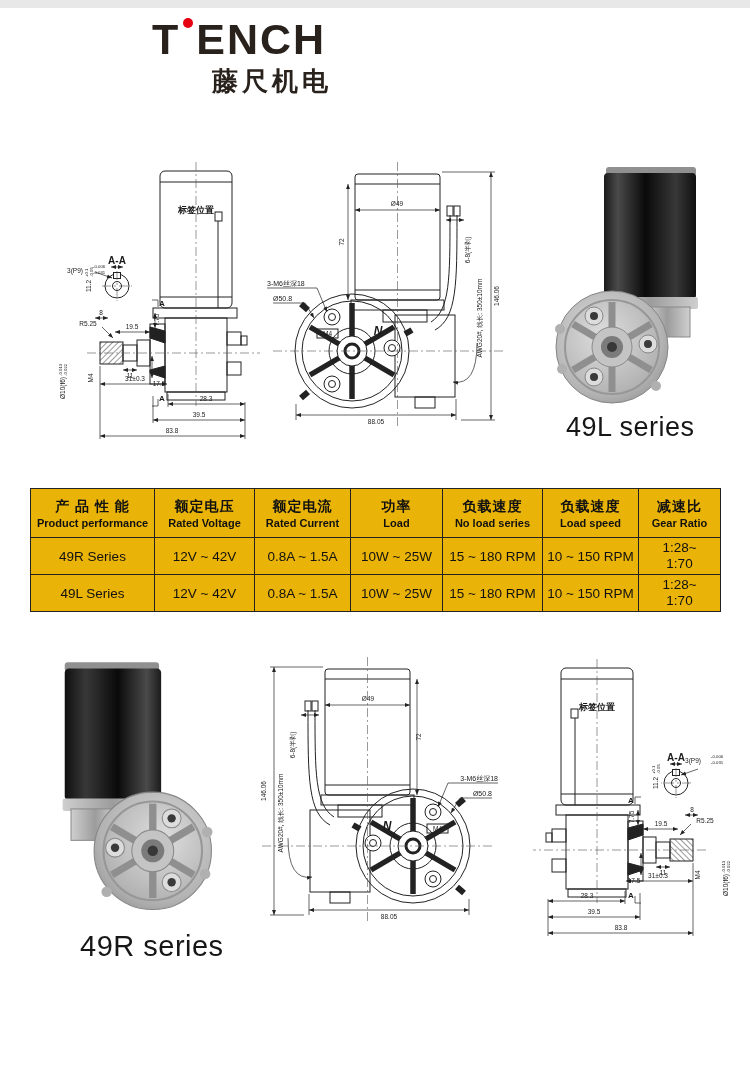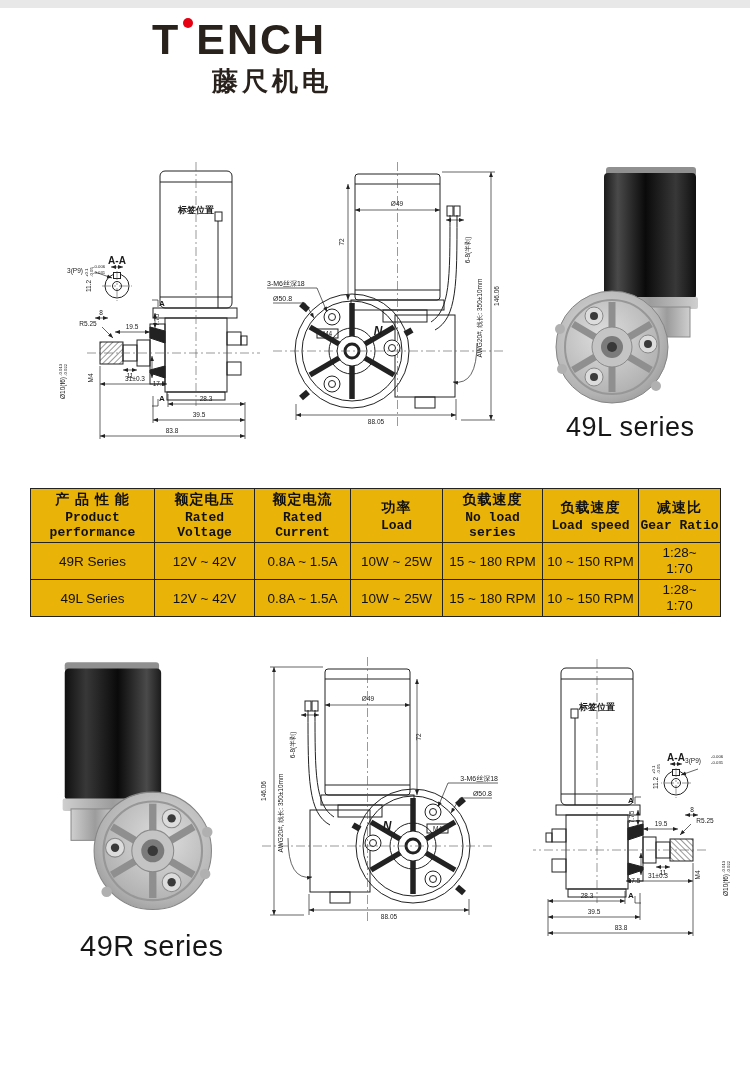--- a/index.html
+++ b/index.html
@@ -13,21 +13,21 @@
   .brand-sub{font-size:26px;font-weight:bold;letter-spacing:4px;color:#29211c;margin:3px 0 0 60px;}
   
   .series-label{font-size:27px;color:#161616;letter-spacing:0.5px;}
   
   table.spec{border-collapse:collapse;table-layout:fixed;width:690px;background:#eab308;}
   table.spec th,table.spec td{border:1.6px solid #222;text-align:center;vertical-align:middle;
        font-size:13.5px;color:#111;padding:2px 1px;}
   table.spec th{font-weight:bold;height:44px;}
   table.spec td{height:32px;}
   th .zh{font-size:14px;letter-spacing:1px;}
-  th .en{font-size:13px;margin-top:1px;font-family:Liberation Mono, monospace;}
+  th .en{font-size:11px;margin-top:1px;}
   td .r2{line-height:1.15;}
   
   svg text{font-family:"Liberation Sans",sans-serif;fill:#1a1a1a;}
   .geo{stroke:#222;stroke-width:1;fill:none;}
   .geof{stroke:#222;stroke-width:1;fill:#222;}
   .geow{stroke:#222;stroke-width:1;fill:#fff;}
   .cl{stroke:#555;stroke-width:0.6;fill:none;stroke-dasharray:9 3 2 3;}
   .dim{stroke:#222;stroke-width:0.7;fill:none;}
   .dt{font-size:6.5px;text-anchor:middle;}
   .dtl{font-size:7px;}

